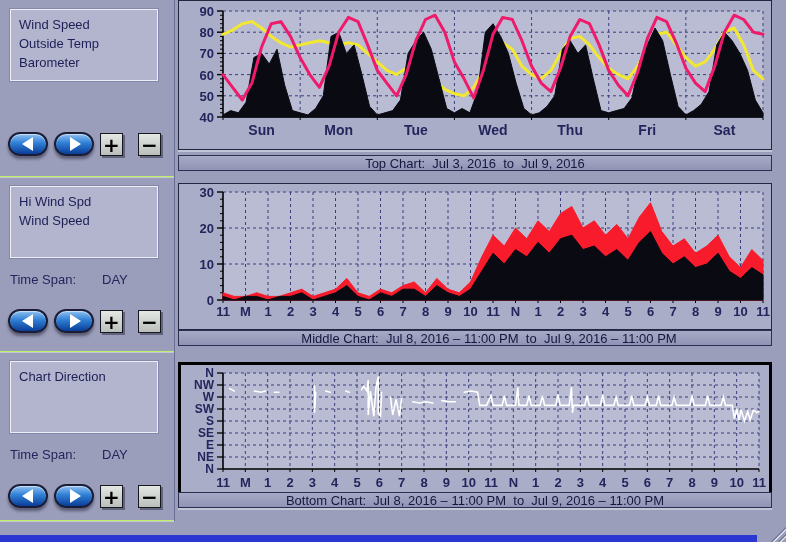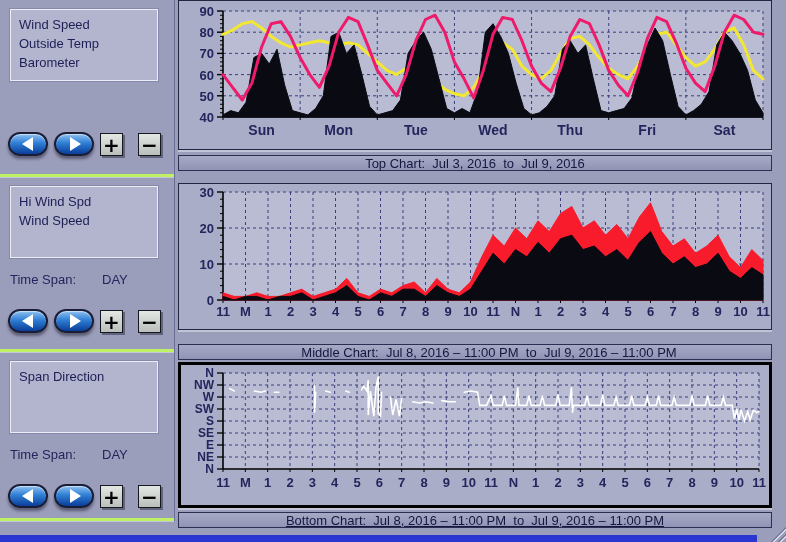--- a/index.html
+++ b/index.html
@@ -4,21 +4,21 @@
 <style>
   html,body{margin:0;padding:0;}
   #app{
     position:relative;width:786px;height:542px;overflow:hidden;
     background:#9b9ebb;
     font-family:"Liberation Sans",sans-serif;
     color:#23255c;
   }
   
   #sidebar{position:absolute;left:0;top:0;width:174px;height:521px;border-right:1px solid #6b6e92;}
-  .side-sec{position:relative;box-sizing:border-box;border-bottom:3px solid #bef264;box-shadow:0 1px 0 #c3c5d8;}
+  .side-sec{position:relative;box-sizing:border-box;border-bottom:1px solid #bef264;box-shadow:0 1px 0 #c3c5d8;}
   .side-sec.s1{height:177px;}
   .side-sec.s2{height:175px;}
   .side-sec.s3{height:169px;}
   .legend-box{
     position:absolute;left:10px;top:9px;width:148px;height:72px;
     background:#b3b5ce;border:1px solid #edeef6;box-shadow:0 0 0 1px #8588aa;
     padding:5px 0 0 8px;box-sizing:border-box;cursor:default;
   }
   .legend-line{font-size:13px;line-height:19px;color:#1d1f55;}
   .timespan{position:absolute;left:10px;top:95px;font-size:13px;}
@@ -56,22 +56,22 @@
   #panel-bot{top:362px;height:146px;border:3px solid #000;}
   .panel svg{display:block;}
   .caption{
     position:absolute;left:178px;width:594px;height:16px;box-sizing:border-box;
     background:linear-gradient(180deg,#a7aac5,#9093b5);
     border:1px solid #2c2e52;
     display:flex;align-items:center;justify-content:center;
     font-size:13px;color:#15173f;white-space:pre;
   }
   #cap-top{top:155px;}
-  #cap-mid{top:344px;padding-left:28px;}
-  #cap-bot{top:512px;text-decoration:underline;}
+  #cap-mid{top:330px;padding-left:28px;}
+  #cap-bot{top:492px;}
   
   #blue-strip{position:absolute;left:0;top:535px;width:757px;height:7px;background:#2a35d2;}
   #resize-grip{
     position:absolute;right:0;bottom:0;width:17px;height:17px;
     background:
       linear-gradient(135deg,transparent 0 54%,#7b7e9e 54% 60%,#d8dae8 60% 66%,transparent 66% 74%,#7b7e9e 74% 80%,#d8dae8 80% 86%,transparent 86%);
   }
 </style>
 </head>
 <body>
@@ -113,21 +113,21 @@
         <button class="nav-btn fwd">
             <span class="tri right"></span>
           </button>
         <button class="pm-btn plus">+</button>
         <button class="pm-btn minus">−</button>
       </div>
     </section>
 
     <section class="side-sec s3">
       <div class="legend-box">
-        <div class="legend-line">Span Direction</div>
+        <div class="legend-line">Chart Direction</div>
       </div>
       <div class="timespan">
         <span class="ts-label">Time Span:</span><span class="ts-value">DAY</span>
       </div>
       <div class="btnrow">
         <button class="nav-btn back">
             <span class="tri left"></span>
           </button>
         <button class="nav-btn fwd">
             <span class="tri right"></span>

